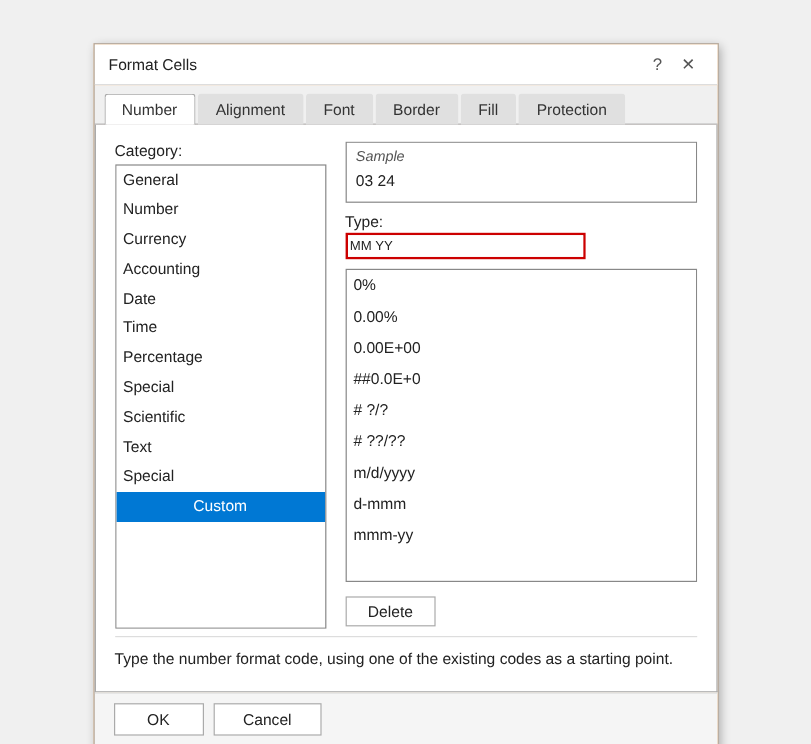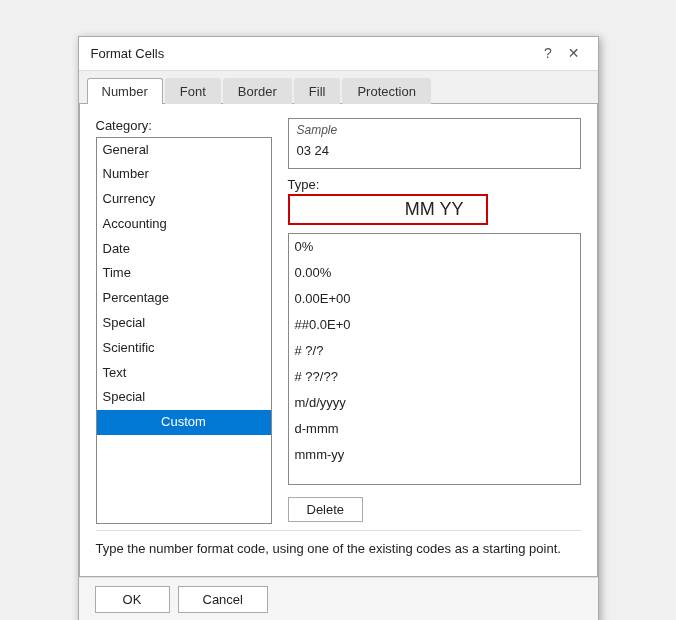--- a/index.html
+++ b/index.html
@@ -158,25 +158,24 @@
       margin-bottom: 2px;
     }
     .type-input-wrapper {
       border: 2px solid #cc0000;
       display: inline-block;
       width: 200px;
     }
     .type-input {
       border: none;
       outline: none;
-      font-size: 18px;
-      padding: 3px 22px;
+      font-size: 11px;
+      padding: 3px 2px;
       width: 100%;
       color: #222;
-      text-align: right;
     }
 
     .format-list-container {
       flex: 1;
       border: 1px solid #888;
       background: #fff;
       overflow-y: auto;
       position: relative;
     }
     .format-item {
@@ -240,20 +239,21 @@
   <div class="title-bar">
     <span class="title-bar-title">Format Cells</span>
     <div class="title-bar-controls">
       <button class="title-btn">?</button>
       <button class="title-btn close">✕</button>
     </div>
   </div>
 
   <div class="tabs">
     <div class="tab active">Number</div>
+    <div class="tab">Alignment</div>
     <div class="tab">Font</div>
     <div class="tab">Border</div>
     <div class="tab">Fill</div>
     <div class="tab">Protection</div>
   </div>
 
   <div class="content">
     <div class="main-area">
 
       <div class="category-section">

